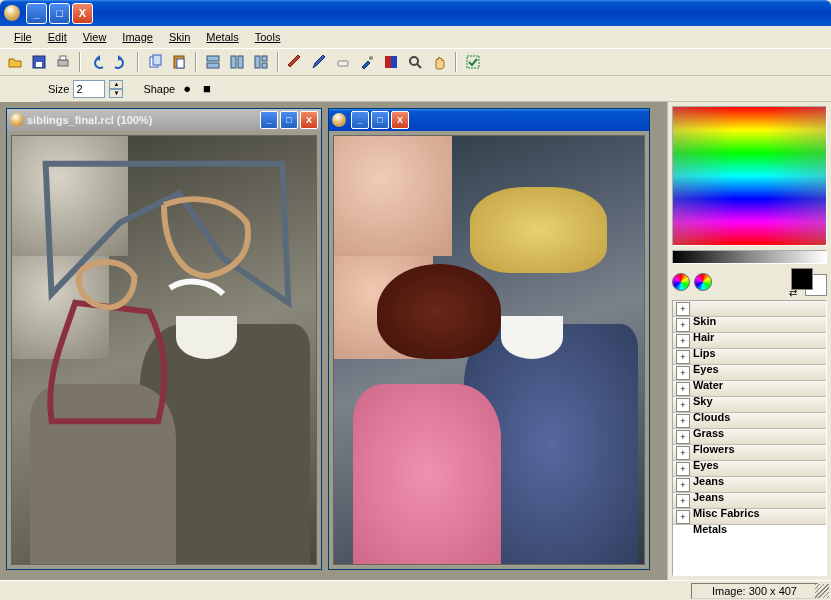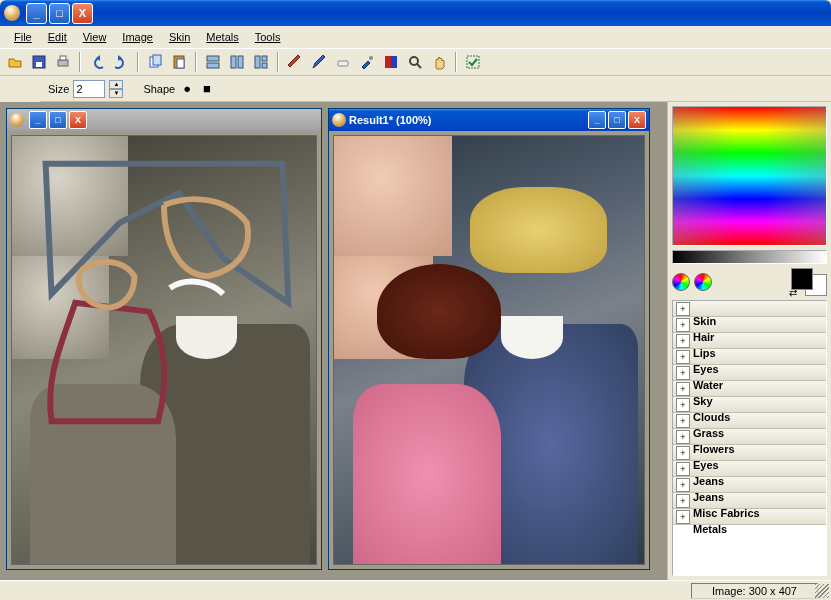--- a/index.html
+++ b/index.html
@@ -230,20 +230,21 @@
   <span style="font-size:13px;padding:0 4px;cursor:pointer;">●</span>
   <span style="font-size:13px;padding:0 4px;cursor:pointer;">■</span>
 </div>
 
 <div class="mdi">
   <div class="mdi-area">
 
     <div class="childwin inactive" style="left:6px; top:6px; width:316px; height:462px;">
       <div class="cw-title">
         <div class="app-icon"></div>
+        <div class="t">siblings_final.rcl (100%)</div>
         <div class="cw-btn cw-min">_</div>
         <div class="cw-btn cw-max">□</div>
         <div class="cw-btn cw-close">X</div>
       </div>
       <div class="cw-body">
         <div class="img bw">
           <div class="body2"></div>
             <div class="collar"></div>
             <div class="head2"></div>
           <div class="body1"></div>
@@ -255,21 +256,20 @@
             <path d="M52 50 C58 46 66 48 70 52" stroke="#f8f8f8"></path>
             <path d="M22 44 C28 40 36 40 40 46 C40 54 34 58 28 56 C22 54 20 48 22 44" stroke="#caa070"></path>
           </svg>
         </div>
       </div>
     </div>
 
     <div class="childwin" style="left:328px; top:6px; width:322px; height:462px;">
       <div class="cw-title">
         <div class="app-icon"></div>
-        <div class="t">Result1* (100%)</div>
         <div class="cw-btn cw-min">_</div>
         <div class="cw-btn cw-max">□</div>
         <div class="cw-btn cw-close">X</div>
       </div>
       <div class="cw-body">
         <div class="img color">
           <div class="body2"></div>
             <div class="collar"></div>
             <div class="hair2"></div>
             <div class="head2"></div>

